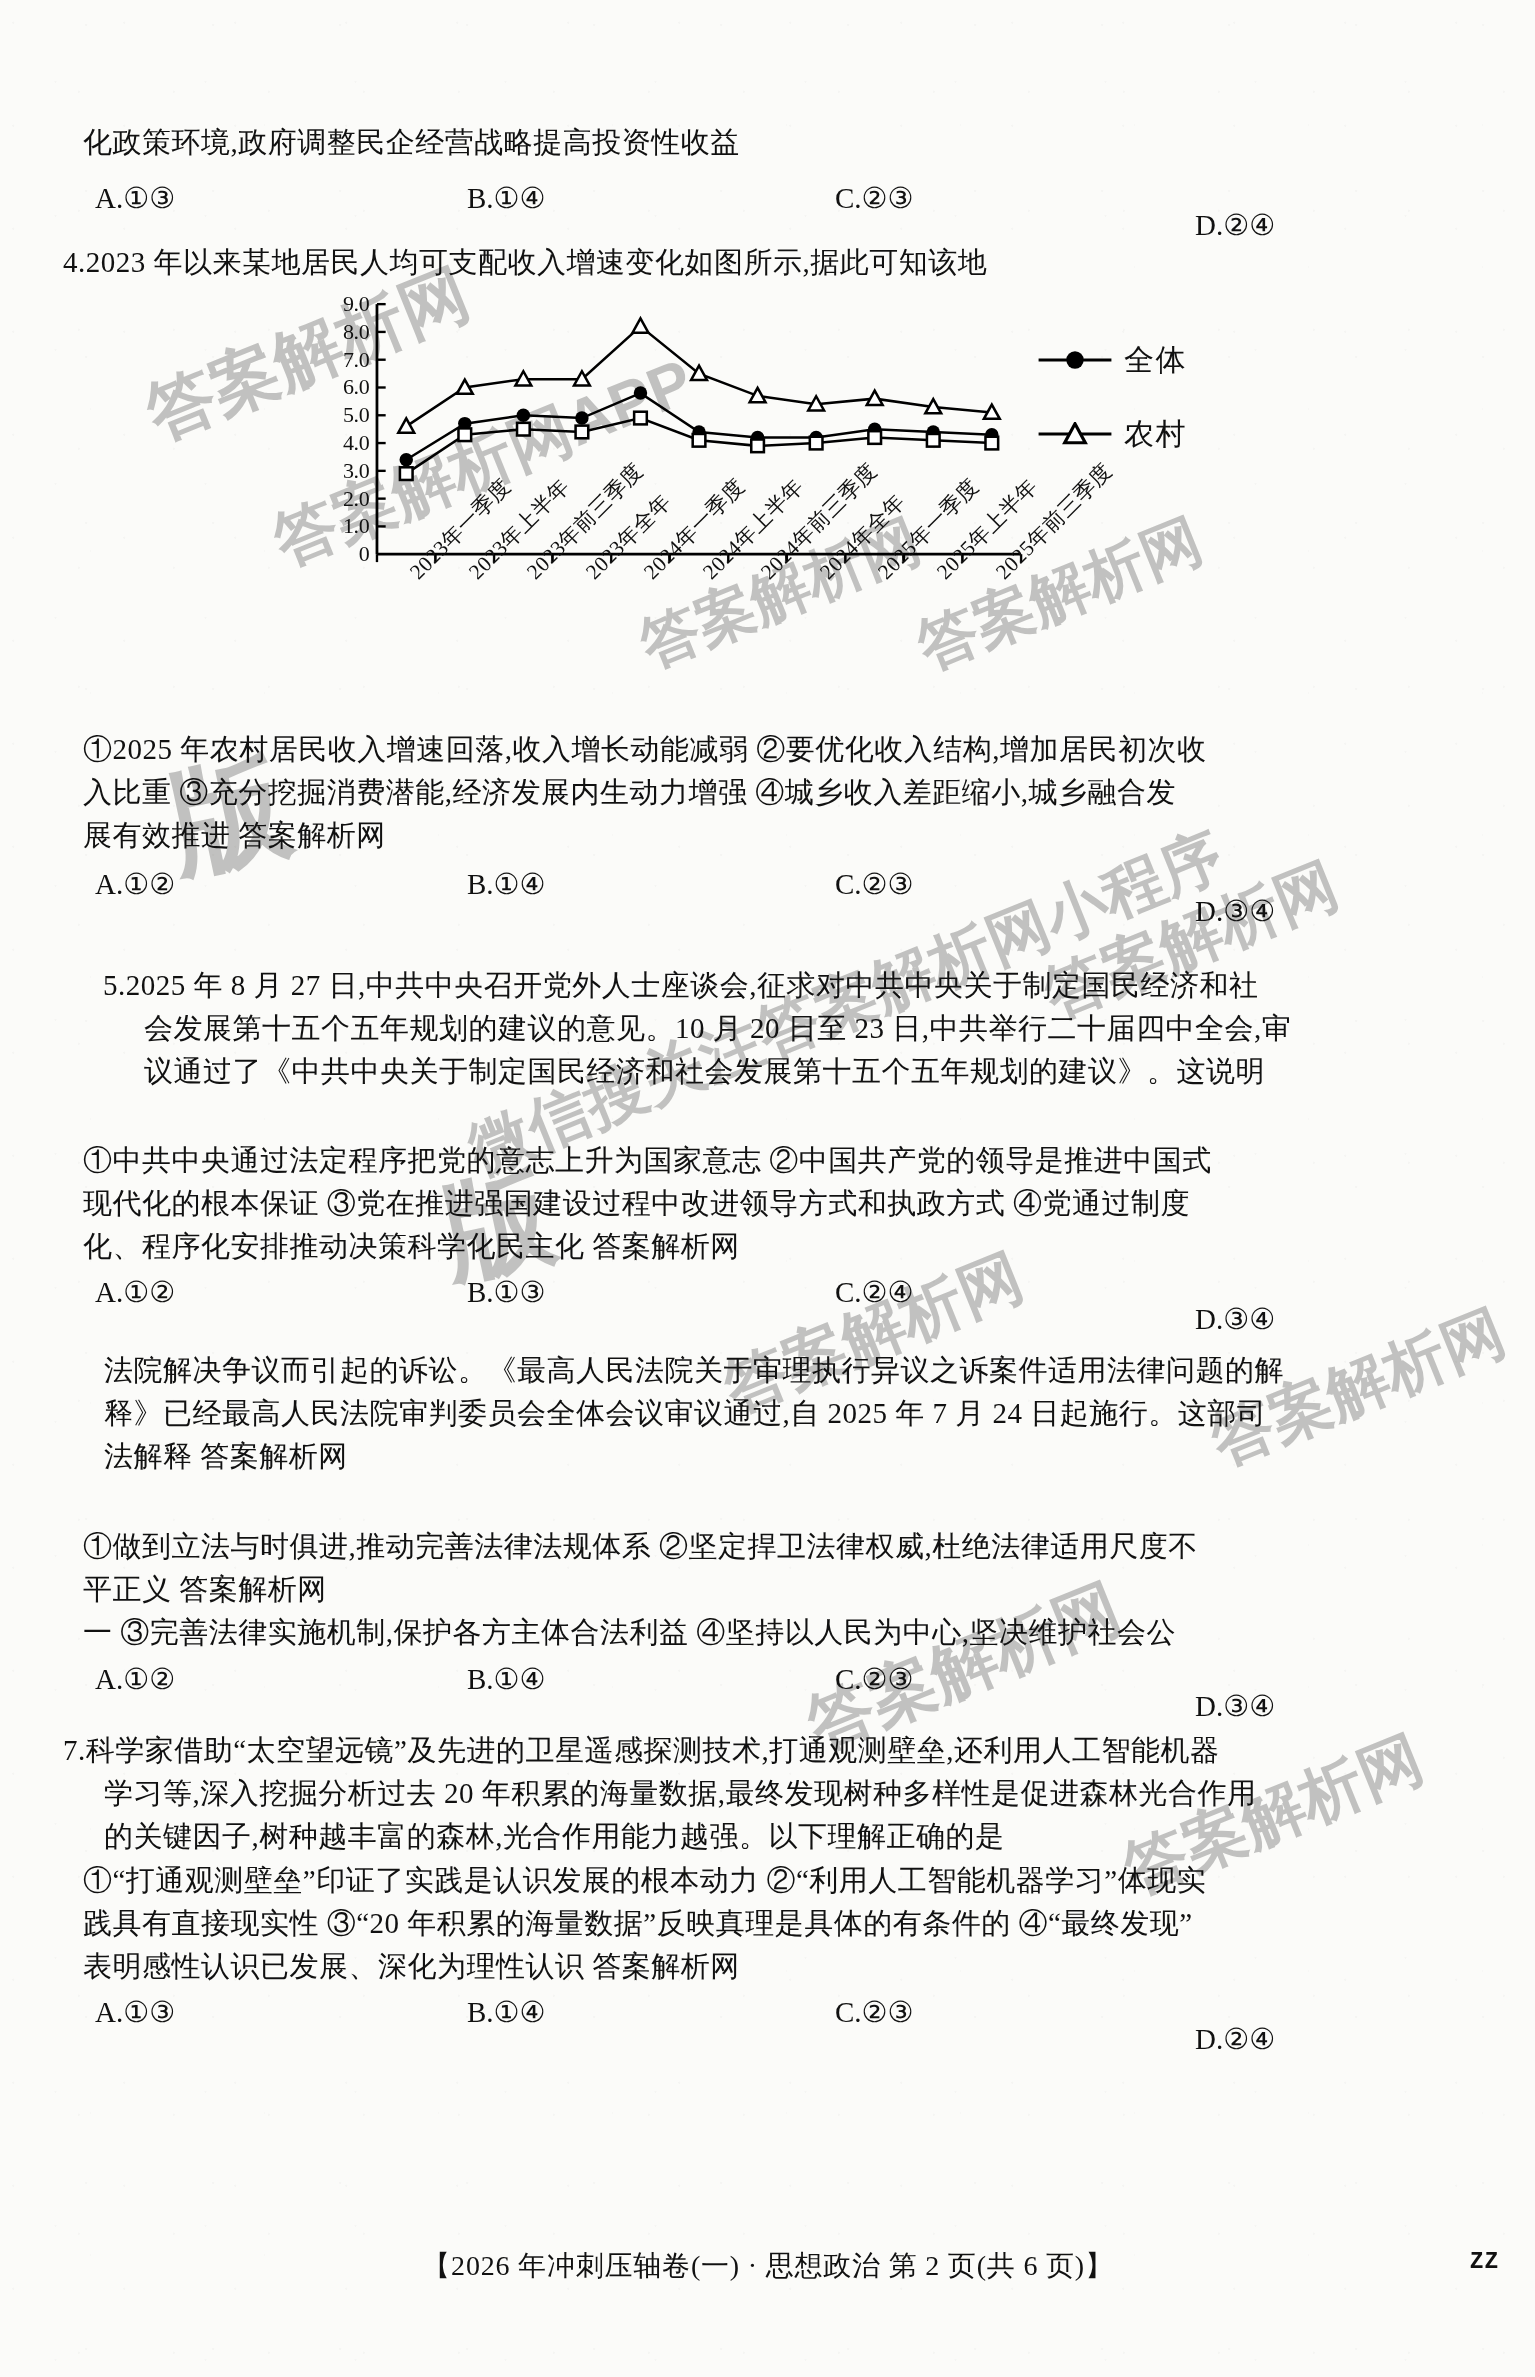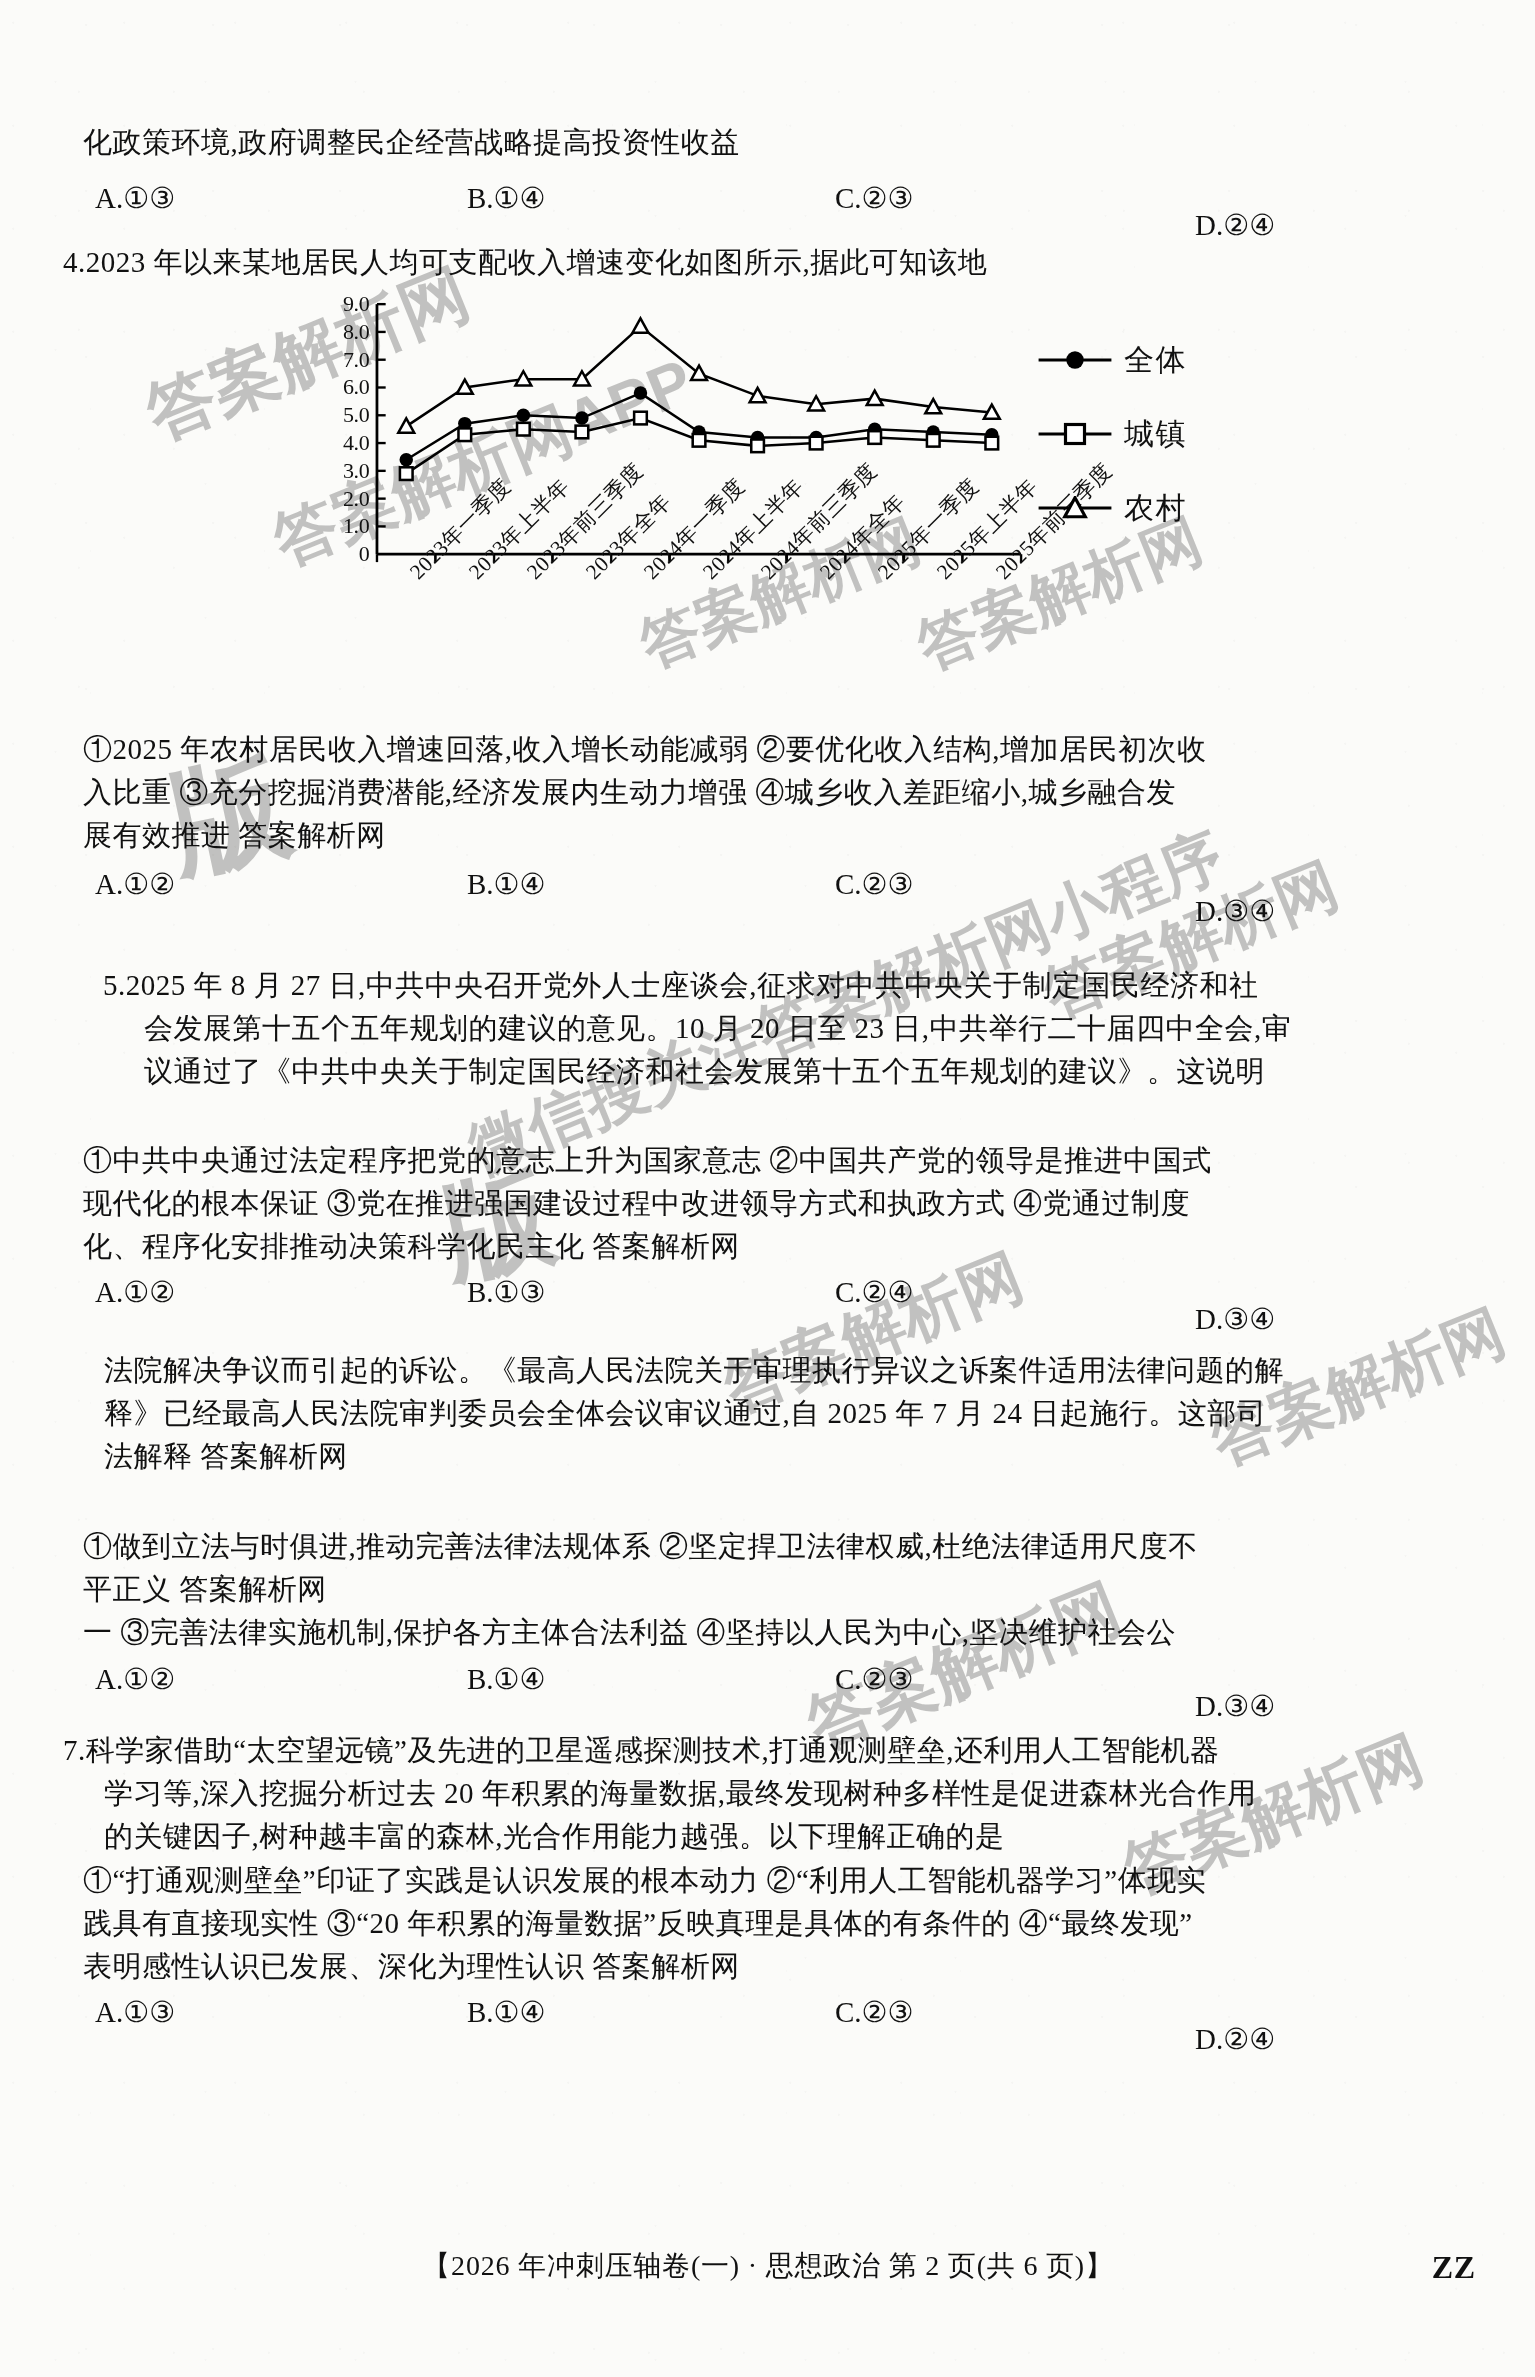--- a/index.html
+++ b/index.html
@@ -150,25 +150,25 @@
     position: absolute;
     left: 50%;
     transform: translateX(-50%);
     font-size: 28px;
     font-weight: normal;
     white-space: nowrap;
     letter-spacing: 0.8px;
   }
   #footer-right {
     position: absolute;
-    right: 60px;
+    right: 37px;
     top: 1.6px;
-    font-size: 32px;
+    font-size: 23px;
     font-weight: bold;
-    font-family: Liberation Serif, serif;
+    font-family: Liberation Mono, monospace;
     letter-spacing: 0.8px;
   }
 </style>
 </head>
 <body>
 
 <div id="page">
   <div id="paper-noise"></div>
 
   <div id="watermark-layer">
@@ -295,27 +295,20 @@
         <div class="legend-row">
           <svg width="76" height="24" viewBox="0 0 96 30">
             <line x1="2" y1="15" x2="94" y2="15" stroke="#000" stroke-width="4"></line>
             <circle cx="48" cy="15" r="11" fill="#000"></circle>
           </svg>
           <span class="legend-label">全体</span>
         </div>
         <div class="legend-row">
           <svg width="76" height="24" viewBox="0 0 96 30">
             <line x1="2" y1="15" x2="94" y2="15" stroke="#000" stroke-width="4"></line>
-            <rect x="36" y="3" width="24" height="24" fill="#fff" stroke="#000" stroke-width="4"></rect>
-          </svg>
-          <span class="legend-label">城镇</span>
-        </div>
-        <div class="legend-row">
-          <svg width="76" height="24" viewBox="0 0 96 30">
-            <line x1="2" y1="15" x2="94" y2="15" stroke="#000" stroke-width="4"></line>
             <polygon points="48,2 61,26 35,26" fill="#fff" stroke="#000" stroke-width="4"></polygon>
           </svg>
           <span class="legend-label">农村</span>
         </div>
       </div>
     </div>
 
     <div class="q-block" style="left:83px; top:728px; width:1448px;">
       <div class="line">①2025 年农村居民收入增速回落,收入增长动能减弱   ②要优化收入结构,增加居民初次收</div>
       <div class="line">入比重  ③充分挖掘消费潜能,经济发展内生动力增强   ④城乡收入差距缩小,城乡融合发</div>

